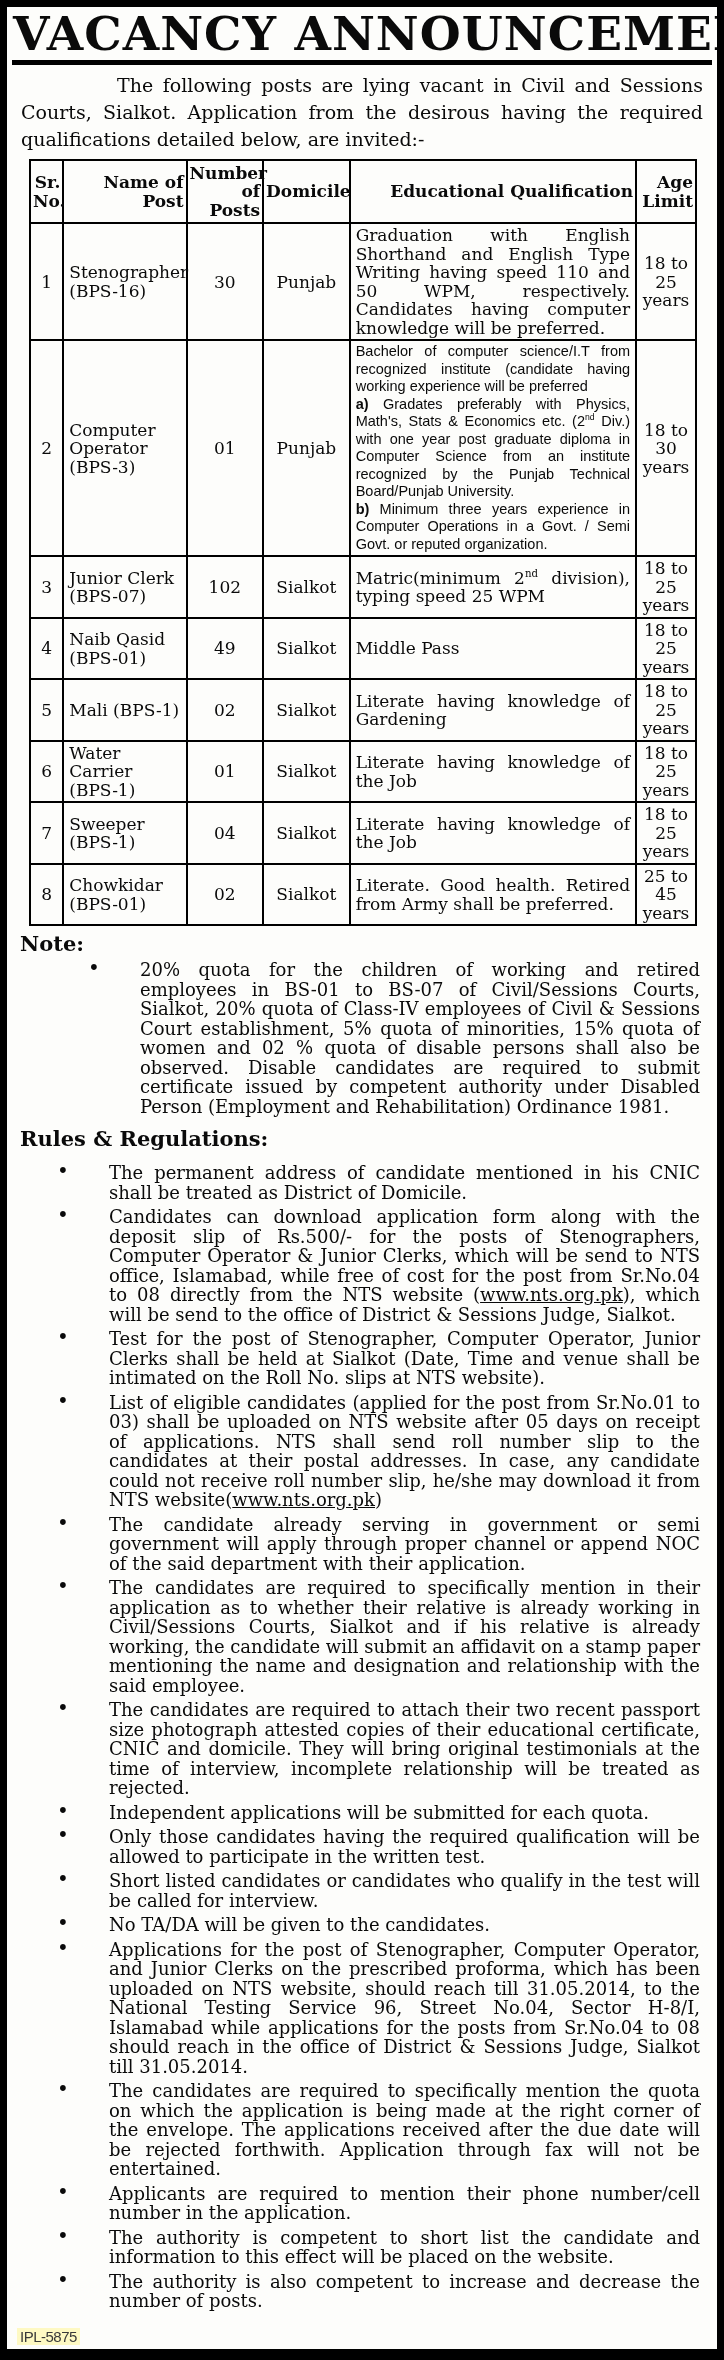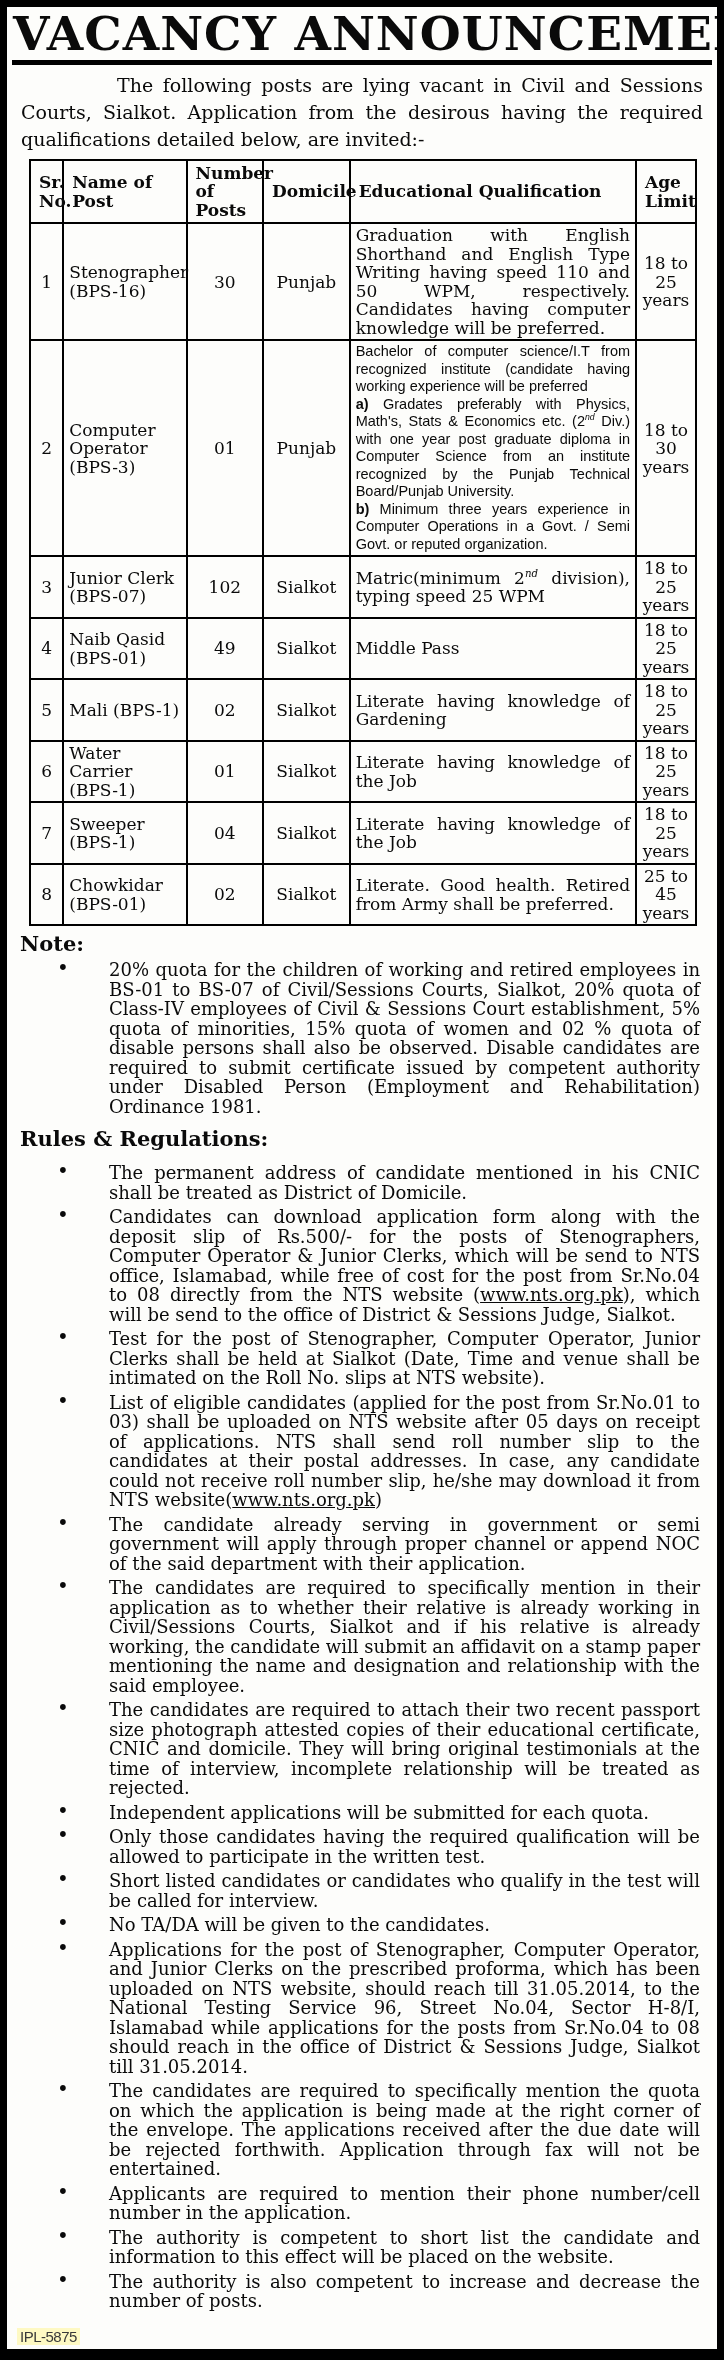--- a/index.html
+++ b/index.html
@@ -33,39 +33,39 @@
     margin:2px 20px 4px 22px;
     width:668px;
     table-layout:fixed;
   }
   table.posts th, table.posts td {
     border:2px solid #000;
     padding:2px 5px;
     vertical-align:middle;
     font-size:17px; line-height:18.5px;
   }
-  table.posts th { font-weight:bold; text-align:left; padding:3px 8px; }
+  table.posts th { font-weight:bold; text-align:right; padding:3px 2px; }
   td.c { text-align:center; }
   td.qual { text-align:justify; vertical-align:top; padding:2px 7px; }
   td.qual.sans { font-family:"Liberation Sans", sans-serif; font-size:14.5px; line-height:17.5px; text-align:justify; }
-  sup { font-size:0.6em; line-height:0; vertical-align:super;font-style:italic; }
+  sup { font-size:0.6em; line-height:0; vertical-align:super; }
   .u { text-decoration:underline; }
   h2.sec {
     margin:5px 0 2px 13px;
     font-size:21px; font-weight:bold;
   }
   h2.rules-h { margin-top:10px; margin-bottom:10px; }
   ul.bullets { list-style:none; margin:0; padding:2px 17px 0 102px; }
   ul.bullets li {
     position:relative;
     font-size:18px; line-height:19.5px;
     text-align:justify;
     margin:0 0 5px 0;
   }
-  ul.note-list li { line-height:19.5px; }
+  ul.note-list li { line-height:19.5px;margin-left:31px; }
   ul.bullets li::before {
     content:"\2022";
     position:absolute; left:-52px; top:-1px;
     font-size:20px;
   }
   li.gap { margin-top:14px; }
   .footer-ref {
     position:absolute; left:10px; bottom:4px;
     font-family:"Liberation Sans", sans-serif;
     font-size:15px; color:#3a3a3a;

